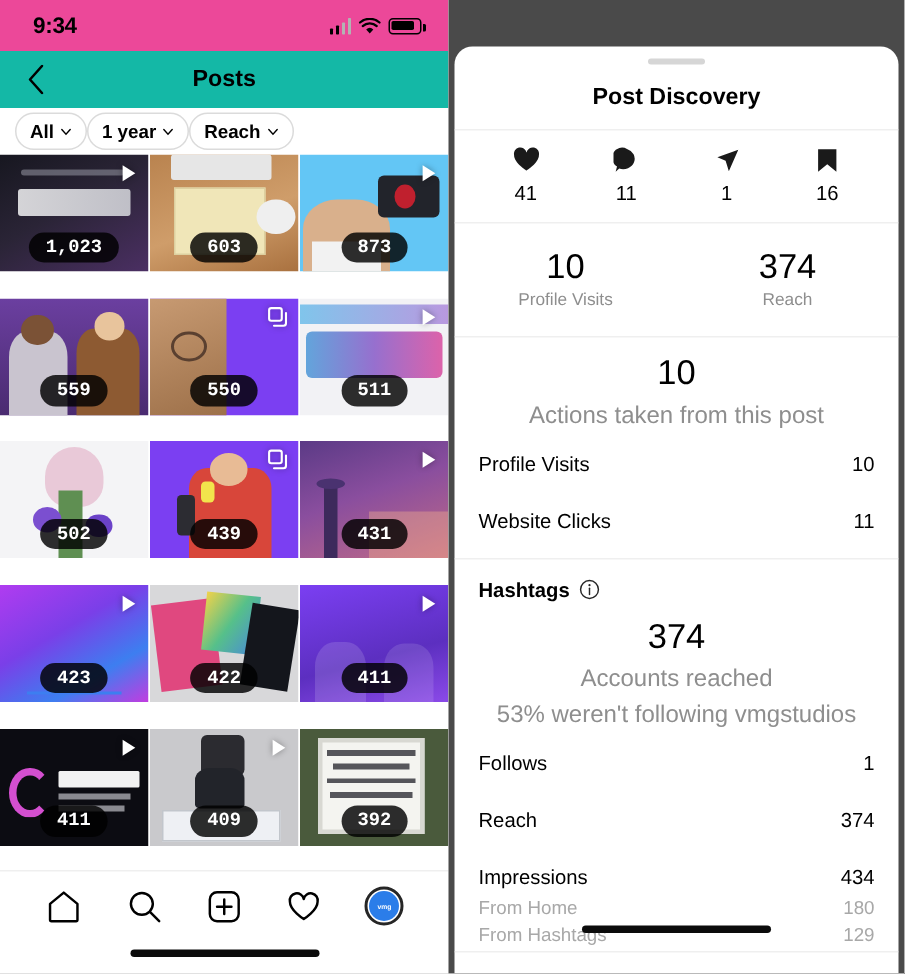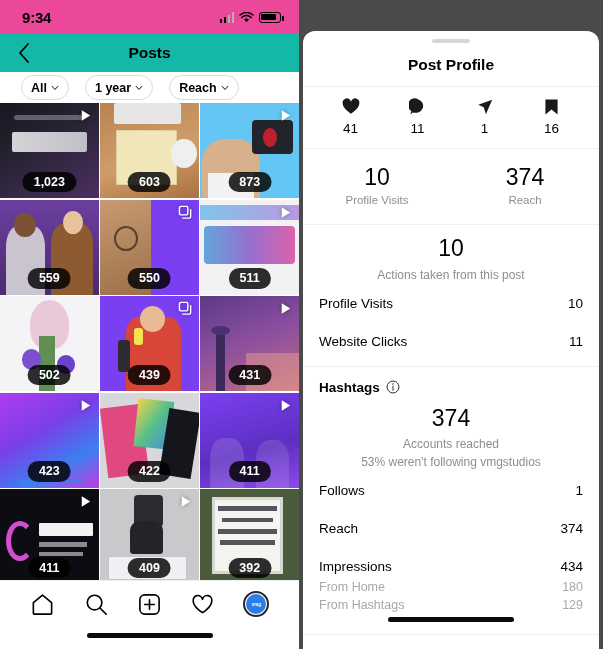--- a/index.html
+++ b/index.html
@@ -43,40 +43,40 @@
     cursor: pointer;
   }
   .back-chev svg { display: block; }
   .l-title {
     width: 100%; text-align: center;
     font-size: 15.5px; font-weight: bold; color: #000;
   }
 
   .filters {
     height: 31px; display: flex; align-items: center;
-    gap: 16px; padding: 0 21px; background: #fff;
+    gap: 0; padding: 0 10px; background: #fff;
   }
   .pill {
     height: 25px; border: 1px solid #dbdbdb; border-radius: 13px;
     display: inline-flex; align-items: center; gap: 4px;
     padding: 0 9px; background: #fff; cursor: pointer;
   }
   .pill-label { font-size: 12.5px; font-weight: bold; color: #000; }
   .chev-d { width: 8px; height: 8px; display:block; }
 
   .grid {
     display: grid;
     grid-template-columns: repeat(3, 1fr);
     gap: 1.5px;
     width: 299px;
     height: 477px;
     overflow: hidden;
     background: #fff;
   }
-  .cell { position: relative; overflow: hidden; height: 95px; }
+  .cell { position: relative; overflow: hidden; height: 78px; font-family: Liberation Mono, monospace; }
   .cell .art { position: absolute; inset: 0; }
   .badge {
     position: absolute; left: 50%; bottom: 6px; transform: translateX(-50%);
     background: rgba(0,0,0,0.82); color: #fff;
     font-size: 12.5px; font-weight: bold;
     border-radius: 13px; padding: 4px 11px;
     white-space: nowrap; line-height: 1;
   }
   .ctype { position: absolute; top: 5px; right: 6px; }
   .ctype svg { display: block; filter: drop-shadow(0 0 2px rgba(0,0,0,.35)); }
@@ -144,21 +144,21 @@
 
   .section { padding: 0 16px; }
   .sec-head {
     display: flex; align-items: center; gap: 6px;
     font-size: 13.5px; font-weight: bold; color: #000;
     padding: 13px 0 0;
   }
   .info-i { width: 14px; height: 14px; display: block; }
   .sec-big { text-align: center; padding: 10px 0 0; }
   .sec-big-val { font-size: 23px; color: #000; line-height: 1.15; }
-  .sec-big-sub { font-size: 12px; color: #8e8e8e; margin-top: 4px; line-height: 1.5; }
+  .sec-big-sub { font-size: 16px; color: #8e8e8e; margin-top: 4px; line-height: 1.5; }
   .row {
     display: flex; align-items: center; justify-content: space-between;
     padding: 12px 0 11px; font-size: 13.5px; color: #000;
   }
   .row.sub { padding: 2px 0; font-size: 12.5px; color: #a8a8a8; }
   .r-home-ind {
     position: absolute; left: 50%; transform: translateX(-50%);
     bottom: 27px; width: 126px; height: 5px;
     background: #0b0b0b; border-radius: 3px; z-index: 5;
   }
@@ -446,21 +446,21 @@
       <div class="home-ind"></div>
     </div>
 
   </div>
 
   <div class="right-phone">
 
 
     <div class="sheet">
       <div class="grab"></div>
-      <div class="sheet-title">Post Profile</div>
+      <div class="sheet-title">Post Discovery</div>
       <div class="hr"></div>
 
       <div class="engage">
         <div class="eng">
           <span class="eng-ico">
             <svg width="18" height="17" viewBox="0 0 20 18">
                 <path d="M10 17 C10 17 0.8 11.2 0.8 5.6 A4.6 4.6 0 0 1 10 3.6 A4.6 4.6 0 0 1 19.2 5.6 C19.2 11.2 10 17 10 17 Z" fill="#1a1a1a"></path>
               </svg>
           </span>
           <span class="eng-val">41</span>

